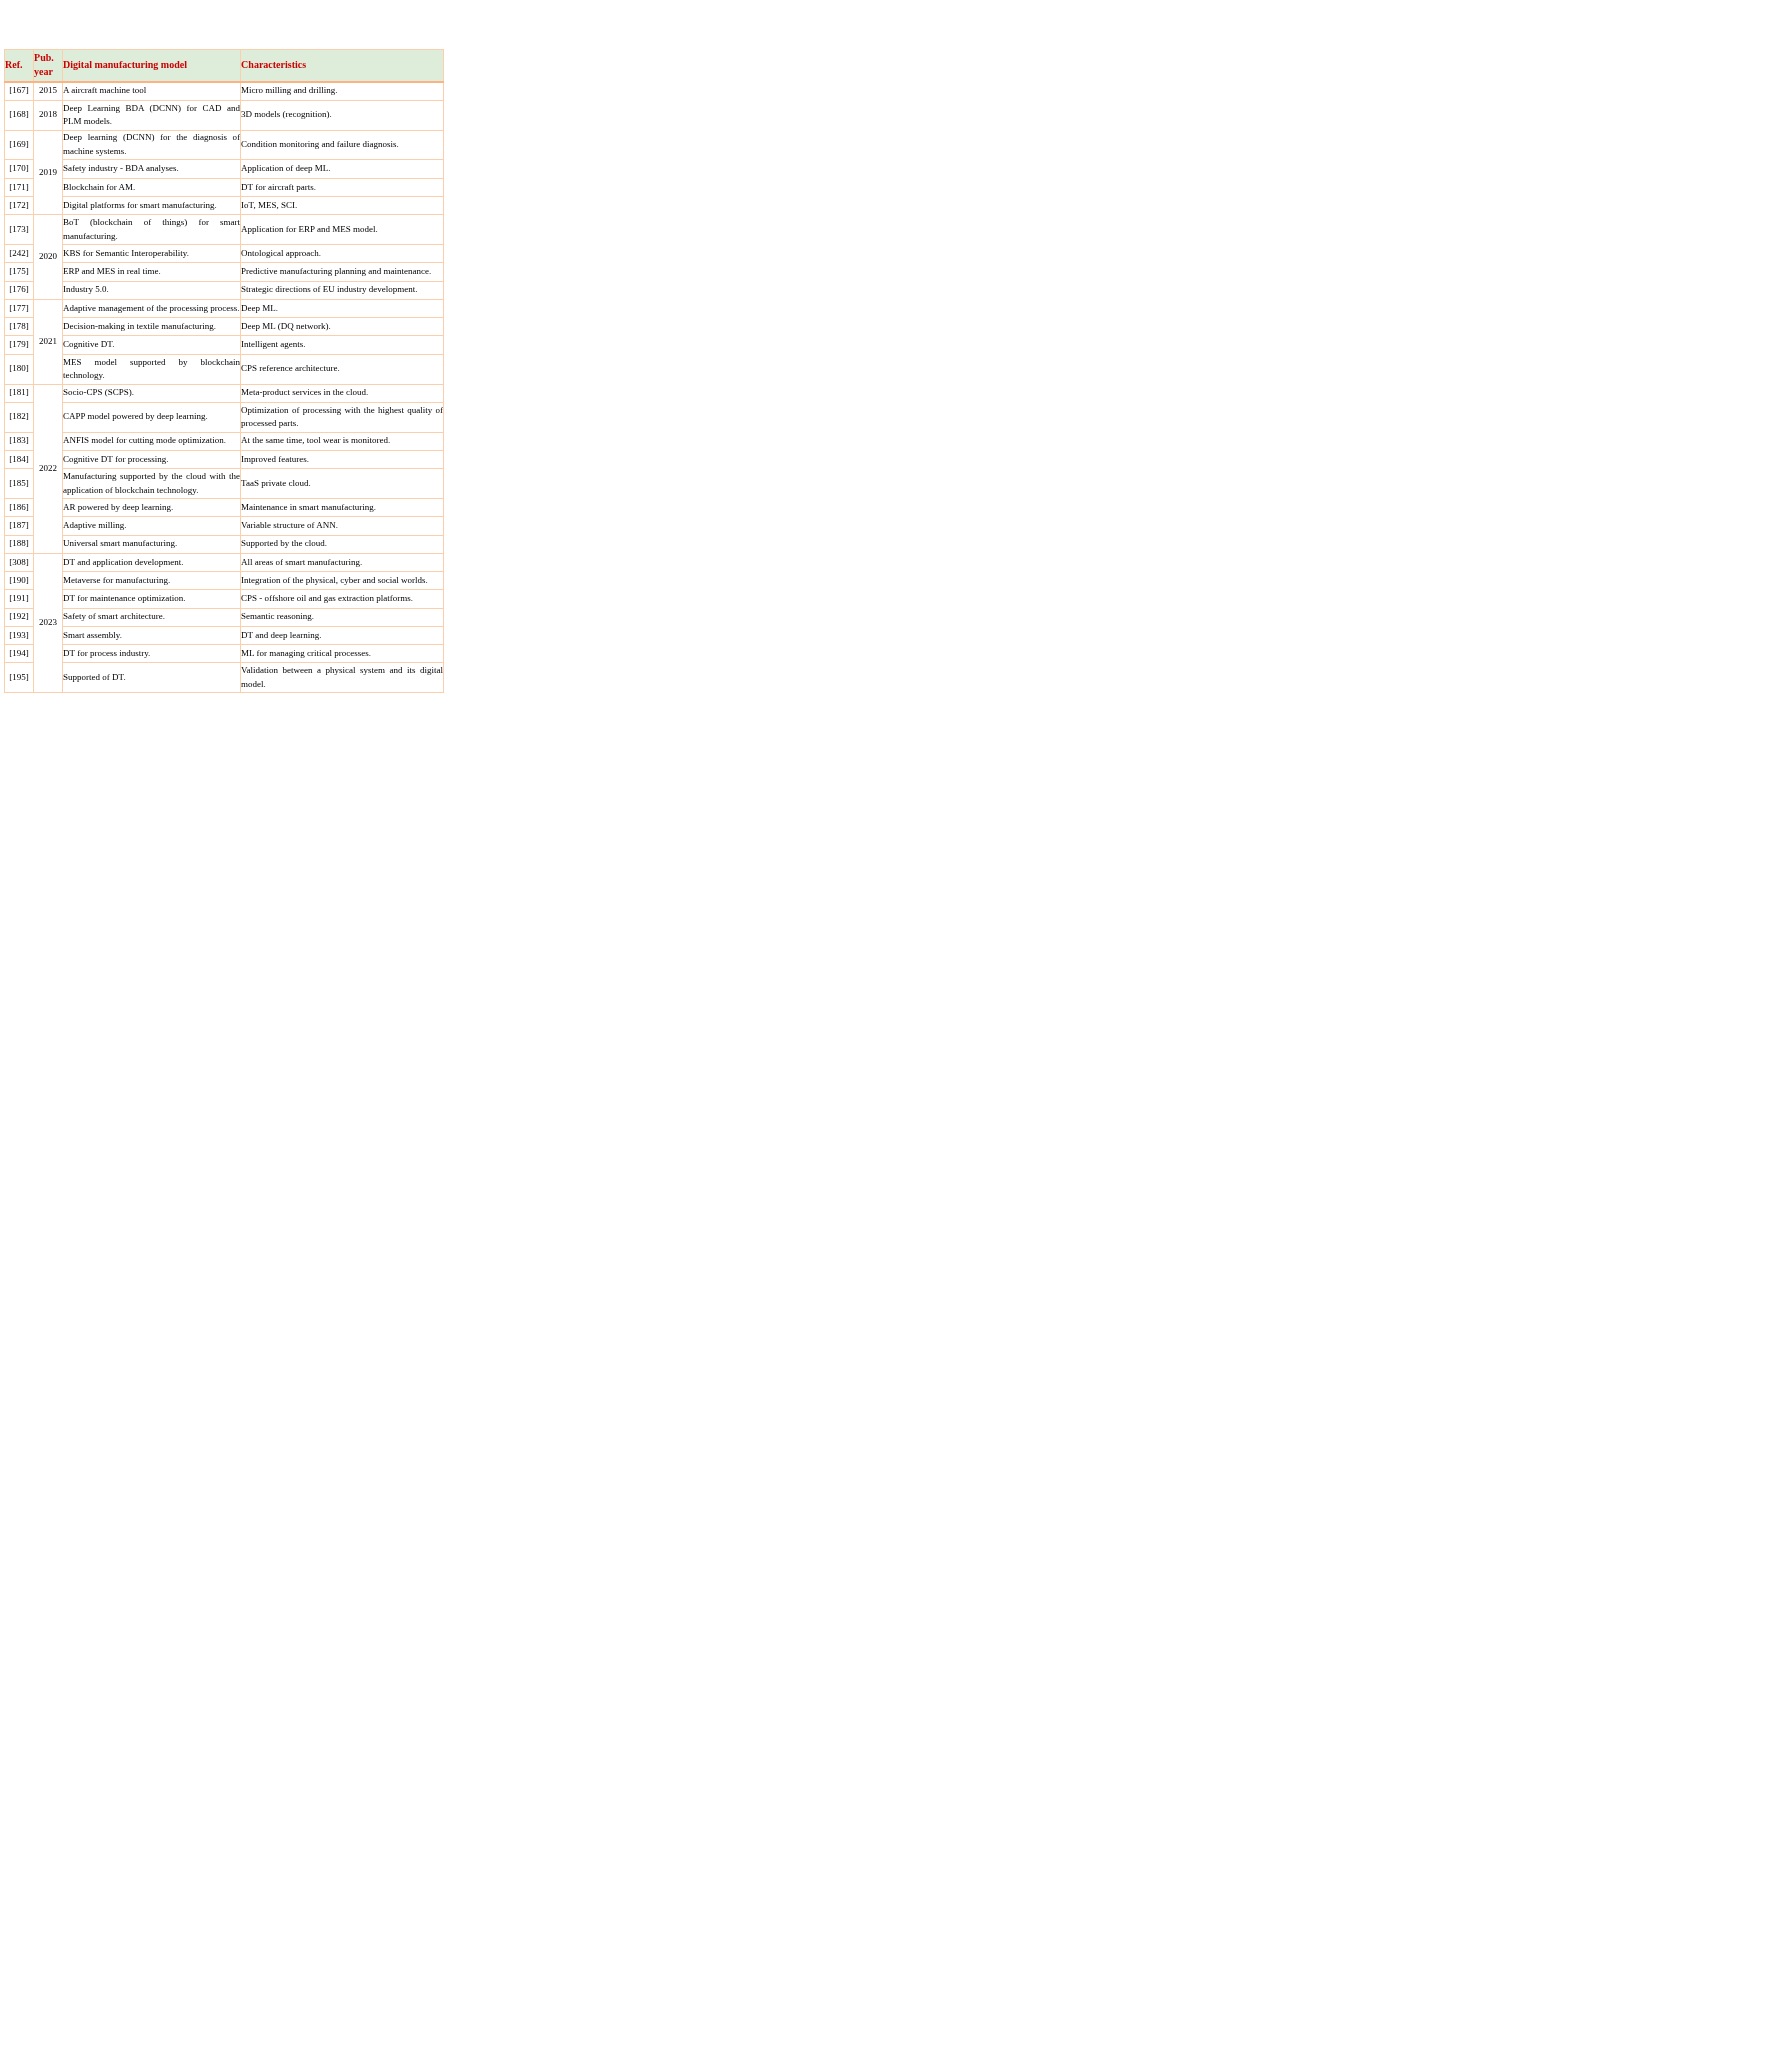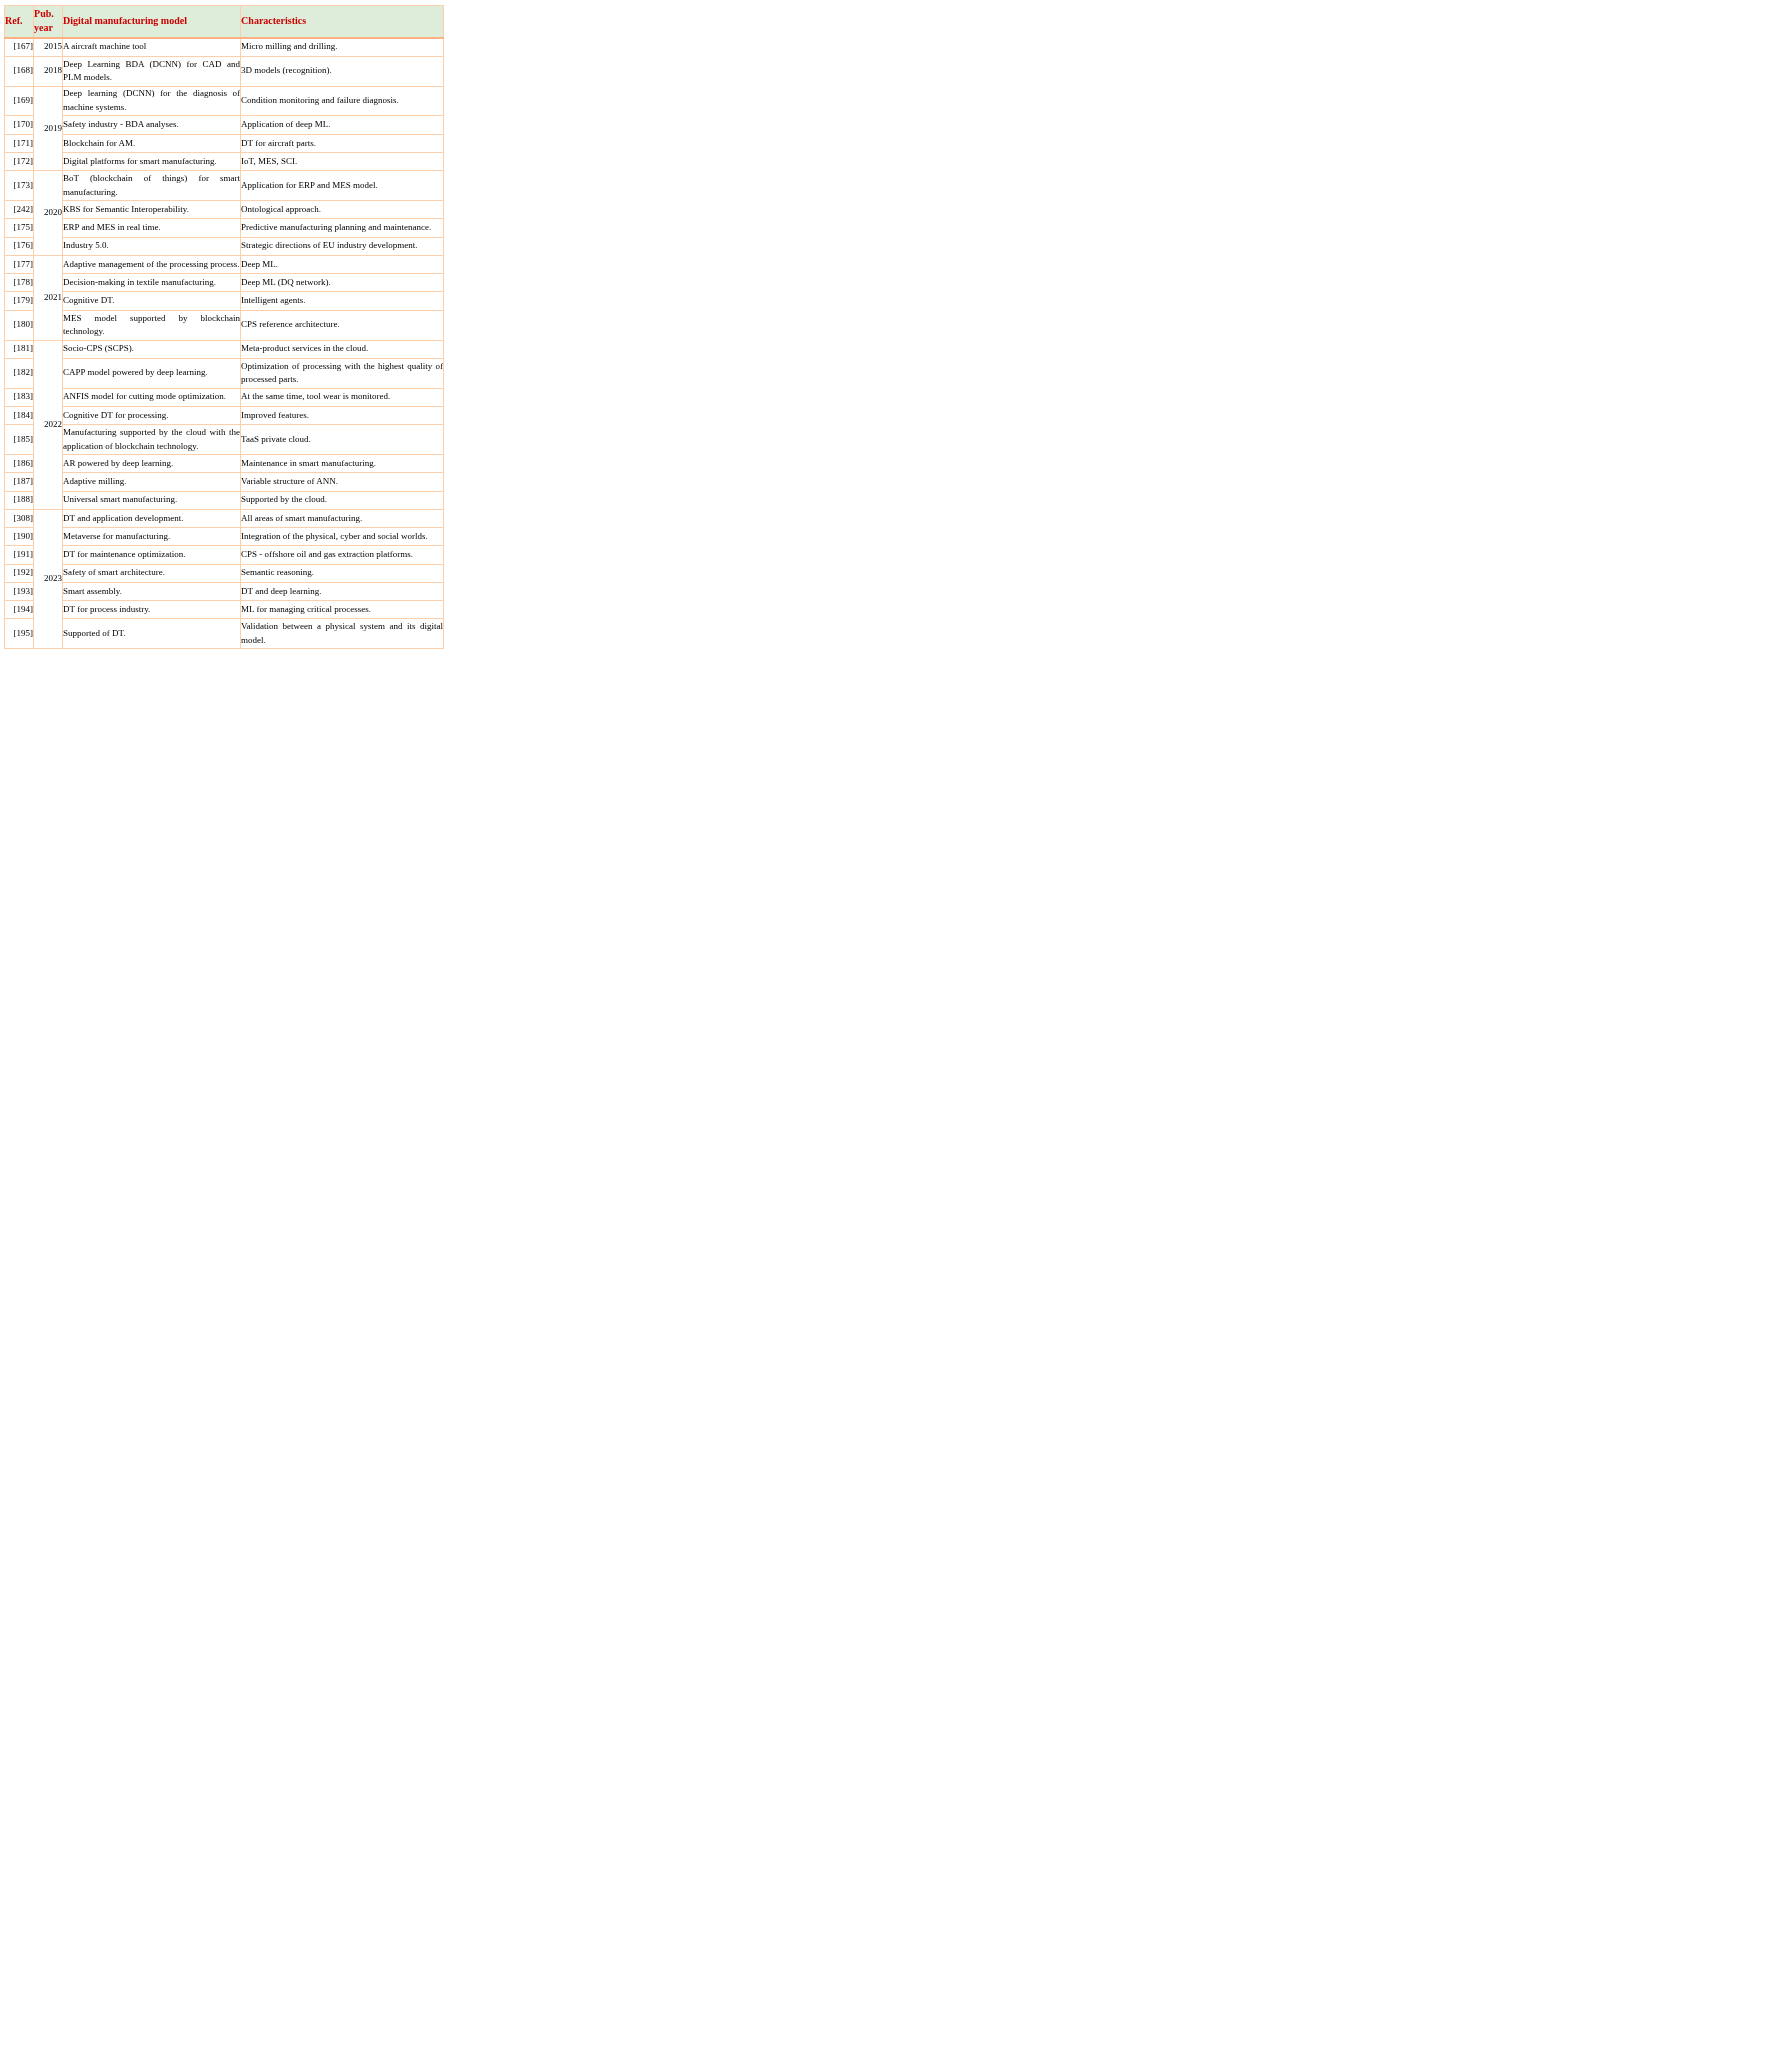--- a/index.html
+++ b/index.html
@@ -1,39 +1,39 @@
 <!DOCTYPE html>
 <html style="font-size:6.6px"><head>
 <meta charset="utf-8">
 <style>
   html,body{margin:0;padding:0;background:#ffffff;}
   body{width:448px;font-family:"Liberation Serif","DejaVu Serif",serif;color:#000;}
   .page{box-sizing:border-box;width:448px;min-height:624px;padding:5px 4.1px 10px 4.1px;background:#fff;}
-  table.review{border-collapse:collapse;table-layout:fixed;width:439px;font-size:9px;}
+  table.review{border-collapse:collapse;table-layout:fixed;width:439px;font-size:9px;margin-top:44px;}
   table.review td, table.review th{
     border:0.4px solid #fbcfac;
     vertical-align:middle;
     line-height:13.6px;
     padding:0.8px 0;
     overflow:hidden;
   }
   table.review th{
     height:29px;
     background:#deecda;
     color:#cc0000;
     font-weight:bold;
     font-size:10px;
     line-height:14px;
     text-align:left;
     border-bottom:2.1px solid #fcb283;
   }
   th.h-ref, th.h-year{padding-left:4.5px;padding-right:1.7px;}
   th.h-model, th.h-char{padding-left:4.5px;padding-right:3.3px;}
   td{height:15.7px;}
-  td.c-ref, td.c-year{text-align:right;}
+  td.c-ref, td.c-year{text-align:center;}
   td.c-model, td.c-char{text-align:justify;padding-left:4.5px;padding-right:4.1px;}
 </style>
 </head>
 <body>
 
 <div class="page">
   <table class="review">
     <colgroup>
       <col style="width:29px">
       <col style="width:29px">

